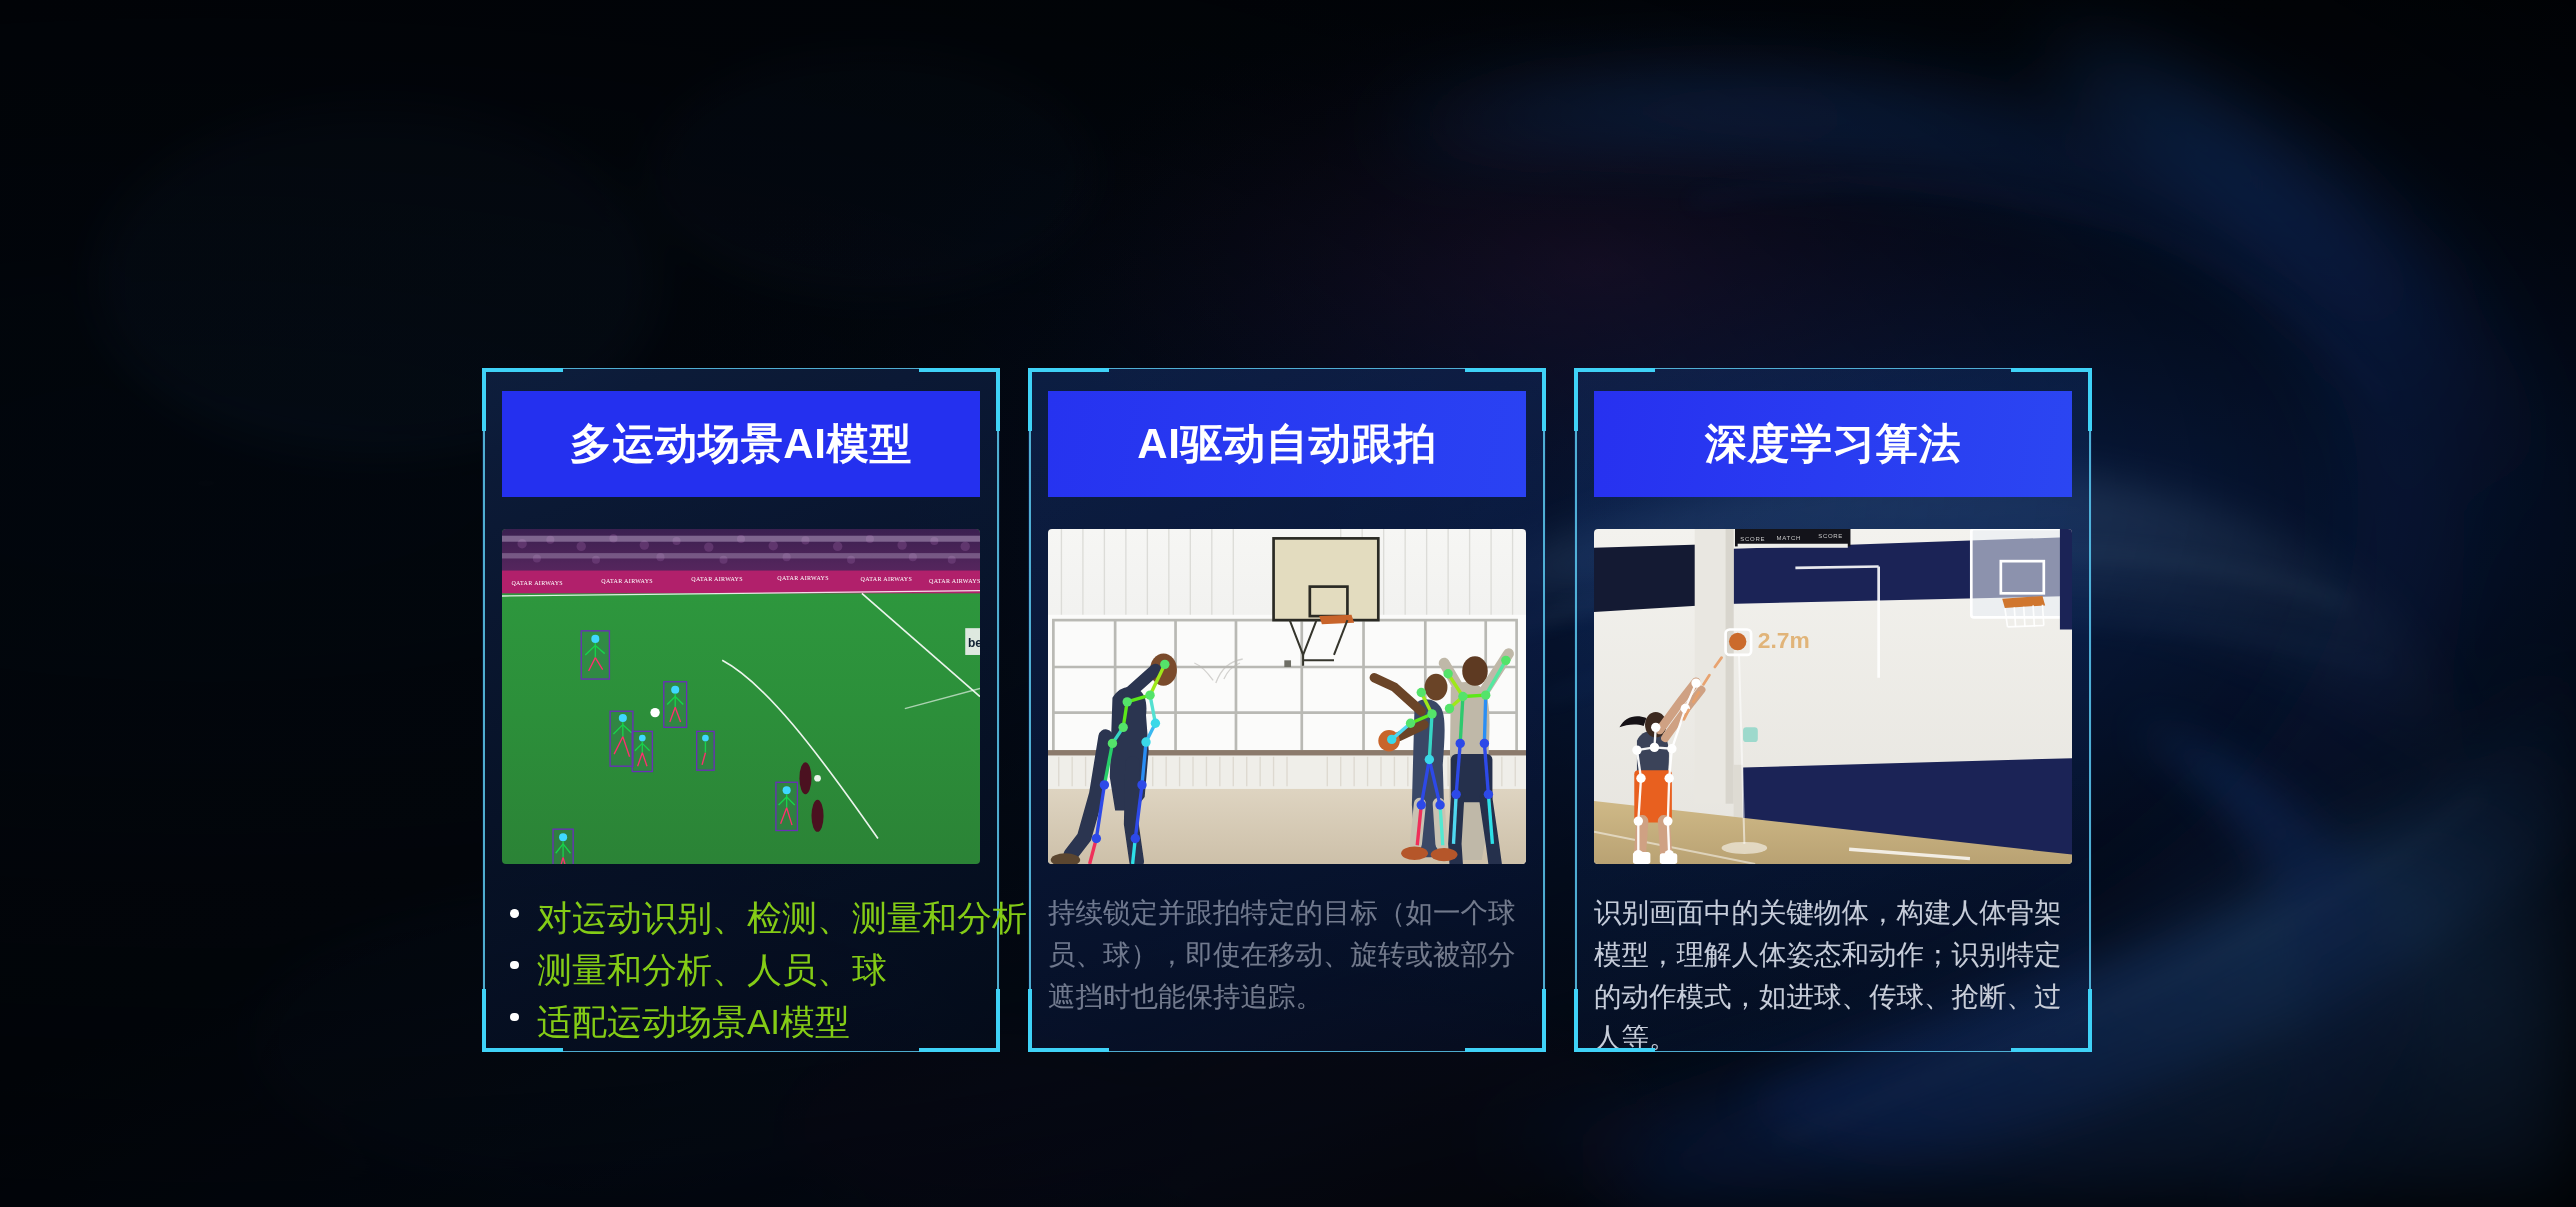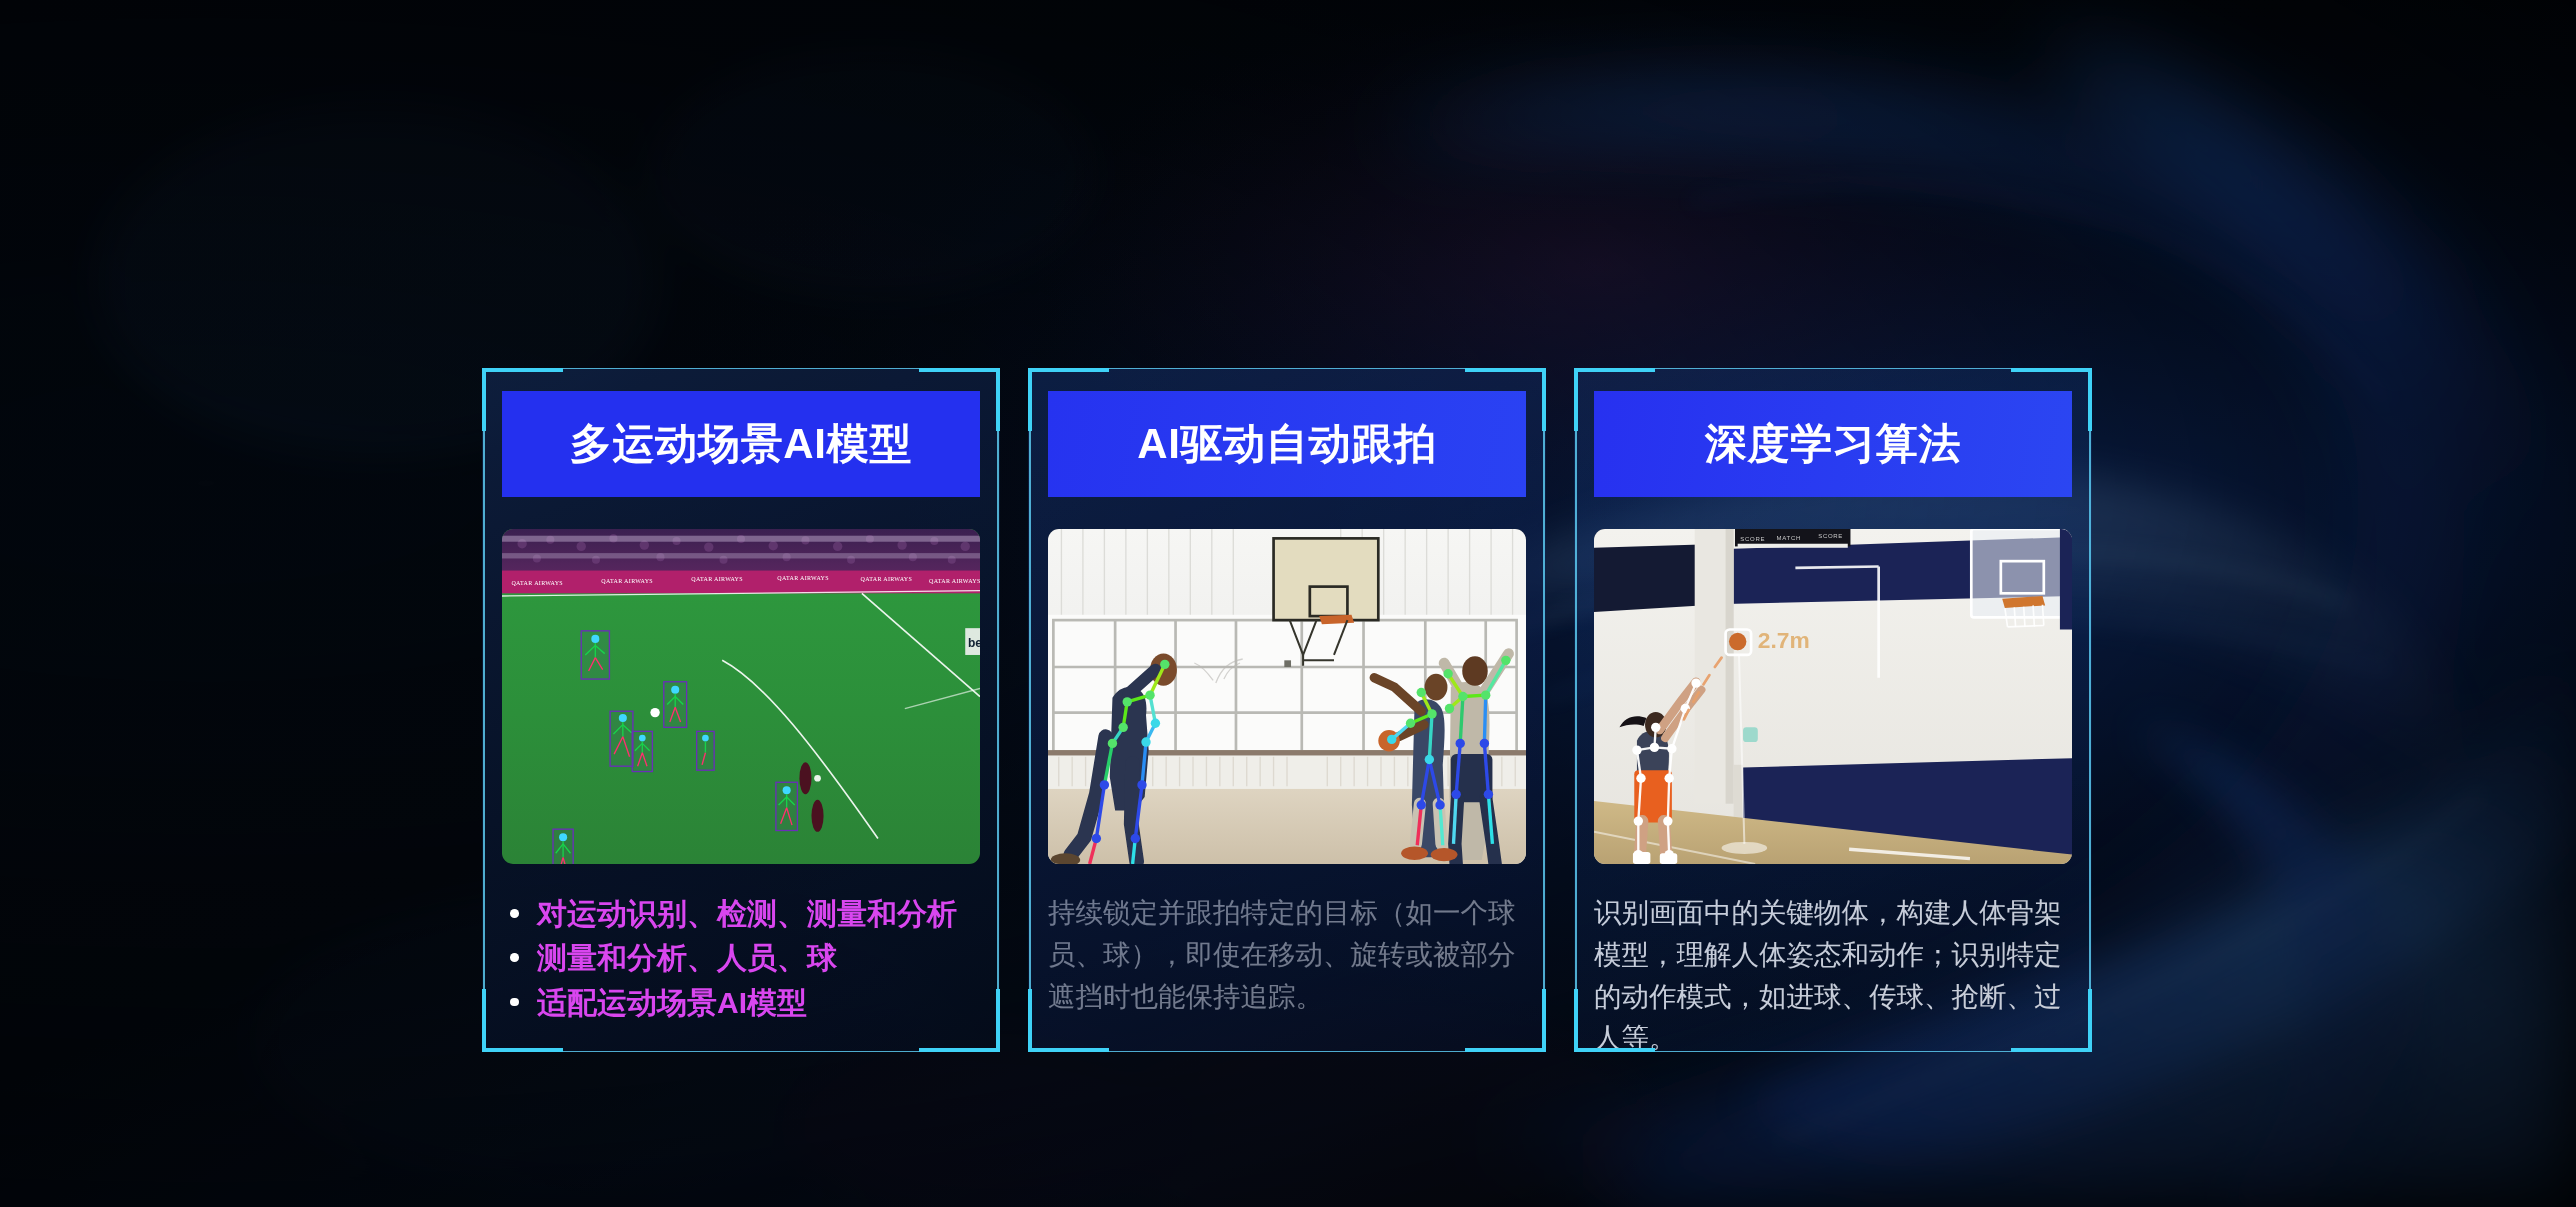--- a/index.html
+++ b/index.html
@@ -75,37 +75,36 @@
     font-weight:700;
     letter-spacing:0.7px;
     white-space:nowrap;
   }
 
   
   .media {
     position:relative;
     width:100%;
     height:335px;
-    border-radius:11px;
+    border-radius:4px;
     overflow:hidden;
     background:#0a1124;
   }
   .media svg { display:block; width:100%; height:100%; }
 
   
   .card-body { margin-top:28px; }
   .bullets { list-style:none; }
   .bullets li {
     position:relative;
-    color:#d946ef;
-    font-size:30px;
+    color:#84cc16;
+    font-size:35px;
     line-height:1.48;
     padding-left:35px;
     white-space:nowrap;
-    font-weight:bold;
   }
   .bullets li::before {
     content:"";
     position:absolute;
     left:8px; top:17px;
     width:8.7px; height:8.7px;
     border-radius:50%;
     background:#ffffff;
   }
   .para {

